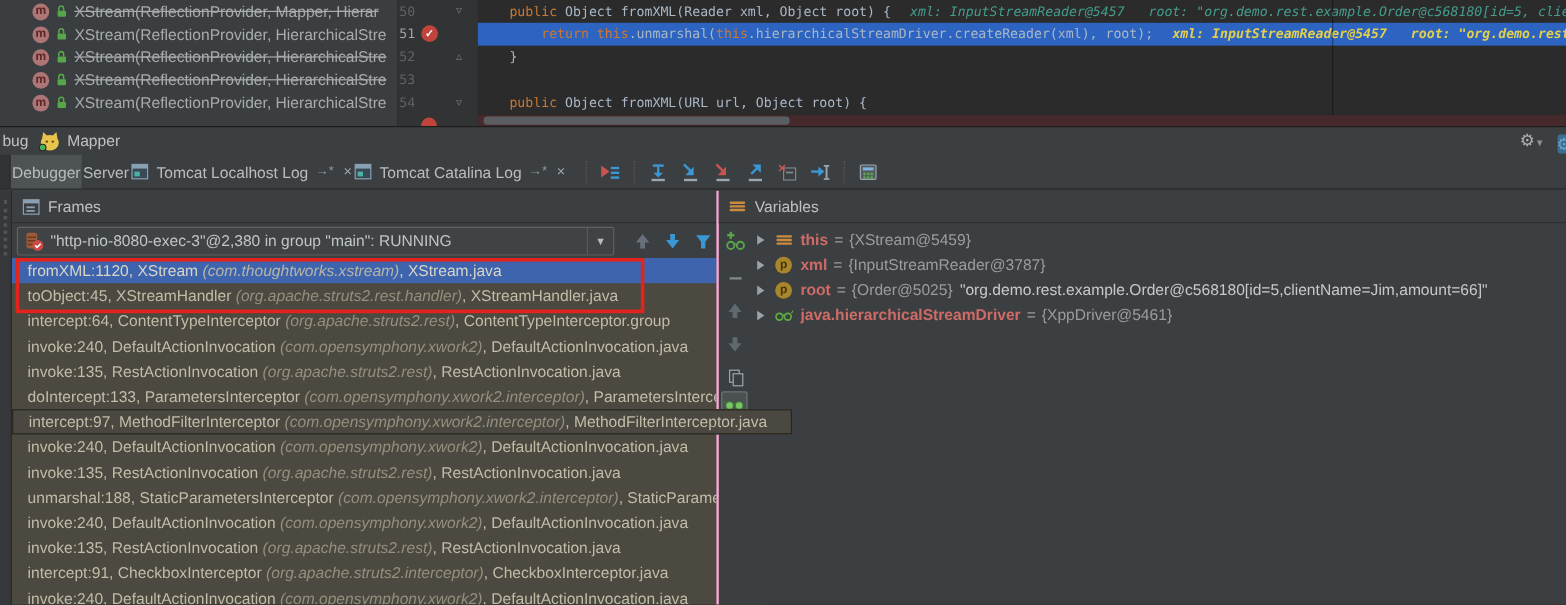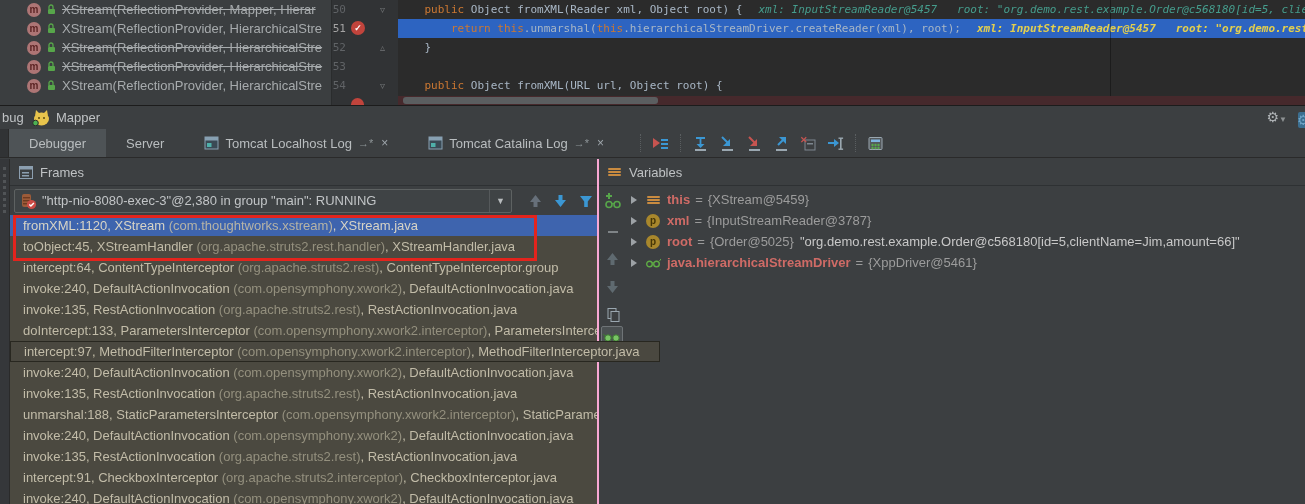--- a/index.html
+++ b/index.html
@@ -41,21 +41,21 @@
 .dw-header{position:relative;height:23px;line-height:23px}
 .dw-title{position:absolute;left:2px;top:0;color:#BFC2C4}
 .tomcat{position:absolute;left:32px;top:4px}
 .dw-session{position:absolute;left:56px;top:0;color:#BFC2C4}
 .gear-zone{position:absolute;right:18px;top:0;color:#AEB2B5;font-size:14px;cursor:default}
 .gear-zone .dd{font-size:8px;color:#8d9193}
 .partial-r{position:absolute;right:0;top:3px;width:8px;height:16px;overflow:hidden;color:#AEB2B5;font-size:14px}
 
 .dw-tabs{position:relative;height:29px;border-bottom:1px solid #2A2A2A;display:flex;align-items:stretch}
 .tab-sliver{width:9px;background:#313335;border-right:1px solid #2a2a2a}
-.tab{display:flex;align-items:center;gap:6px;padding:0 20px;color:#B9BDBF;white-space:nowrap}
+.tab{display:flex;align-items:center;gap:6px;padding:0 1px;color:#B9BDBF;white-space:nowrap}
 .tab.sel{background:#4E5356}
 .tab .sfx{color:#8E9598;font-size:11px}
 .tab .cls{color:#9FA6AC;font-size:12px;margin-left:2px}
 .steps{display:flex;align-items:center;margin-left:10px}
 .sep{width:1px;height:18px;border-left:1px dotted #5A5E60;margin:0 6px}
 .sicon{width:19px;height:19px;margin:0 4px;display:flex;align-items:center;justify-content:center}
 .tab-partial{position:absolute;right:0;top:6px;width:7px;height:16px;background:#3B97D3;opacity:.55;border-radius:2px 0 0 2px}
 
 .dw-body{position:absolute;left:0;top:53px;right:0;bottom:0}
 .stripe{position:absolute;left:0;top:0;width:10px;bottom:0;background:#35373A;border-right:1px solid #2A2A2A}
@@ -69,21 +69,21 @@
 .thread-row{position:absolute;left:0;top:30px;right:0;height:26px}
 .combo{position:absolute;left:4px;top:0;width:498px;height:24px;background:#3F4345;border:1px solid #5E6262;border-radius:2px}
 .combo .t-ic{position:absolute;left:5px;top:3px}
 .combo .t-text{position:absolute;left:27px;top:0;right:26px;line-height:22px;color:#C2C5C7;white-space:nowrap;overflow:hidden}
 .combo .arrow{position:absolute;right:0;top:0;width:22px;height:22px;border-left:1px solid #55595b;color:#B8BCBE;
   font-size:9px;text-align:center;line-height:22px}
 .t-btn{position:absolute;top:3px;width:18px;height:18px;display:flex;align-items:center;justify-content:center}
 .frames-list{position:absolute;left:0;top:56px;right:0;bottom:0;background:#4B4940;overflow:hidden}
 .f-row{height:21px;line-height:21px;padding-left:13px;white-space:nowrap;overflow:hidden;color:#C2BCA8}
 .f-row.sel{background:#3E64AE;color:#D8D4C6}
-.fp{color:#94907E}
+.fp{font-style:italic;color:#94907E}
 .f-row.sel .fp{color:#B7B4A6}
 .f-overlay{position:absolute;left:0;top:182px;width:650px;height:21px;line-height:19px;padding-left:13px;white-space:nowrap;
   background:#4A4840;border:1px solid #282720;color:#C2BCA8;z-index:4}
 .red-rect{position:absolute;left:3px;top:56px;width:524px;height:46px;border:3px solid #E3241D;z-index:6;pointer-events:none}
 
 .vars{position:absolute;left:597px;top:0;right:0;bottom:0;border-left:2px solid #f9a8d4;background:#3C3F41}
 .vh-icon{position:absolute;left:9px;top:8px}
 .wtb{position:absolute;left:0;top:27px;width:26px;bottom:0}
 .w-ic{position:absolute;left:4px;width:19px;height:19px;display:flex;align-items:center;justify-content:center}
 .w-ic.selbox{background:#4B5052;border:1px solid #6F7477;border-radius:2px;width:22px;height:22px;left:2px}

